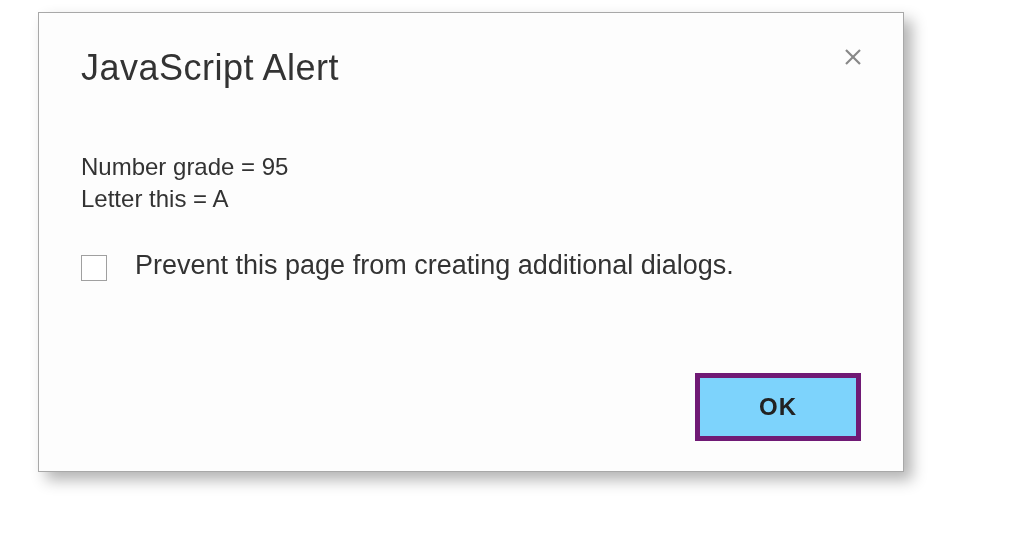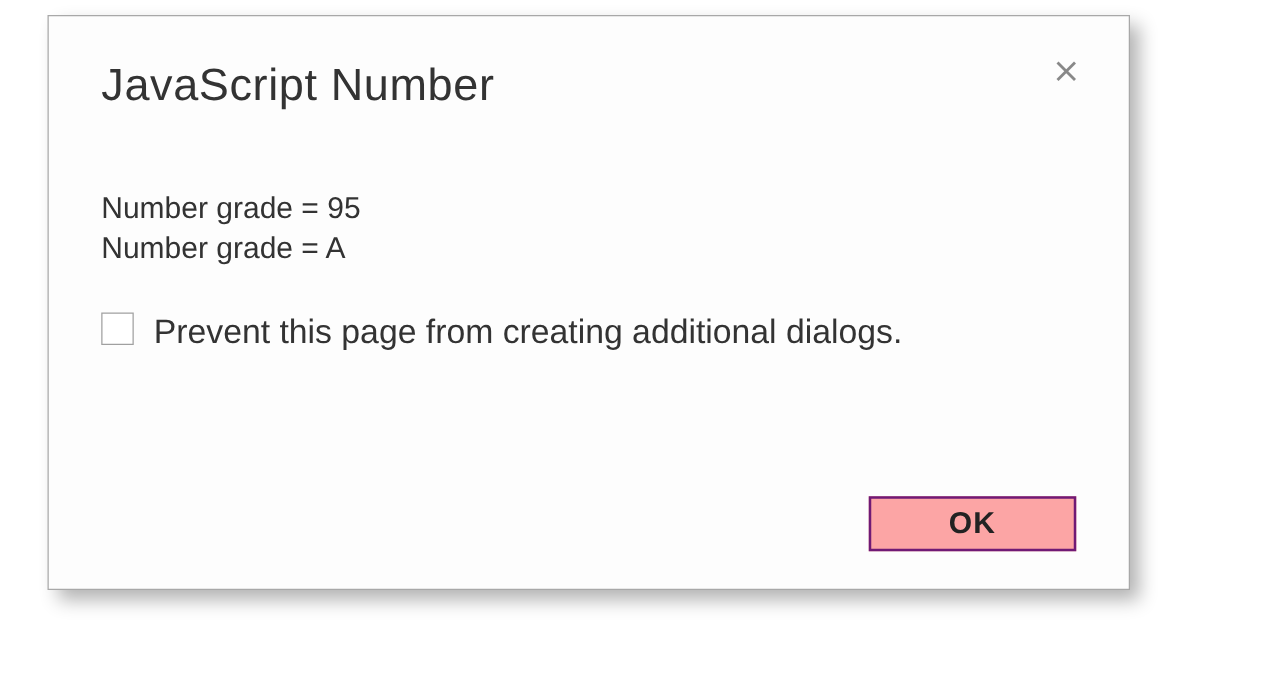--- a/index.html
+++ b/index.html
@@ -64,22 +64,22 @@
     .message-line {
       font-size: 24px;
       font-weight: 400;
       color: #333333;
       line-height: 1.35;
     }
     
     .prevent-row {
       margin-top: 34px;
       display: flex;
-      align-items: flex-start;
-      gap: 16px;
+      align-items: flex-end;
+      gap: 28px;
     }
     
     .checkbox {
       width: 26px;
       height: 26px;
       border: 1px solid #a0a0a0;
       background: #ffffff;
       cursor: pointer;
       flex-shrink: 0;
     }
@@ -91,48 +91,48 @@
     }
     
     .dialog-footer {
       position: absolute;
       bottom: 30px;
       right: 42px;
     }
     
     .ok-button {
       width: 166px;
-      height: 44px;
-      background: #fca5a5;
-      border: 2px solid #701a75;
+      height: 68px;
+      background: #7dd3fc;
+      border: 5px solid #701a75;
       color: #222222;
       font-size: 24px;
       font-weight: 700;
       font-family: inherit;
       cursor: pointer;
       letter-spacing: 1px;
     }
   </style>
 </head>
 <body>
 
 <div class="dialog">
   <div class="dialog-header">
-    <div class="dialog-title">JavaScript Number</div>
+    <div class="dialog-title">JavaScript Alert</div>
     <div class="close-icon">
       <svg viewBox="0 0 20 20" fill="none" stroke="currentColor" stroke-width="2.2">
         <line x1="3" y1="3" x2="17" y2="17"></line>
         <line x1="17" y1="3" x2="3" y2="17"></line>
       </svg>
     </div>
   </div>
 
   <div class="dialog-body">
     <div class="message-line">Number grade = 95</div>
-    <div class="message-line">Number grade = A</div>
+    <div class="message-line">Letter this = A</div>
 
     <div class="prevent-row">
       <div class="checkbox"></div>
       <div class="prevent-label">Prevent this page from creating additional dialogs.</div>
     </div>
   </div>
 
   <div class="dialog-footer">
     <button class="ok-button">OK</button>
   </div>

